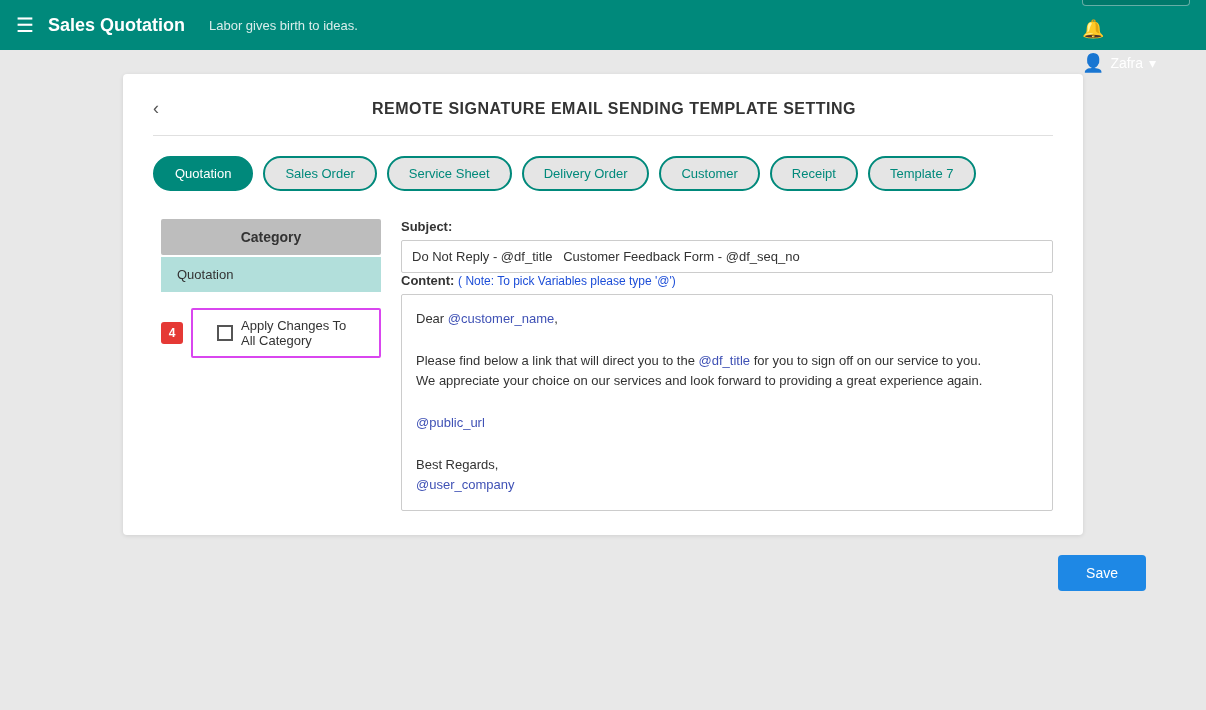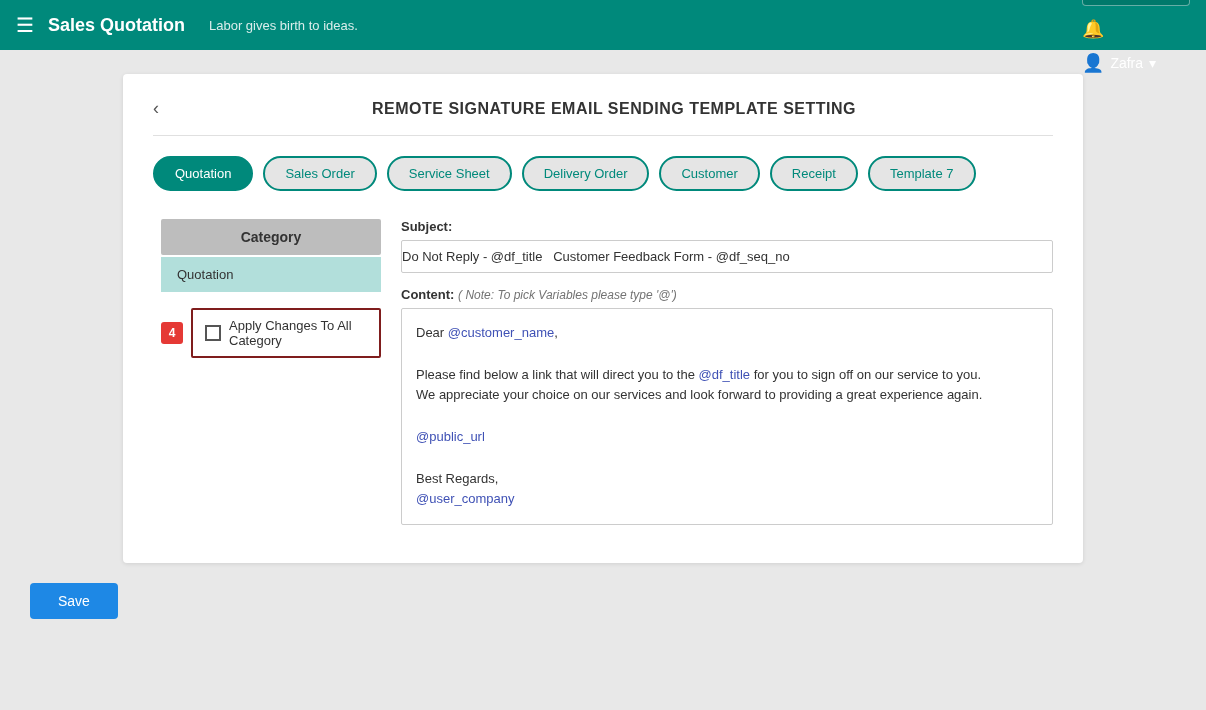--- a/index.html
+++ b/index.html
@@ -168,23 +168,23 @@
       width: 22px;
       height: 22px;
       border-radius: 3px;
       display: flex;
       align-items: center;
       justify-content: center;
       margin-right: 8px;
       flex-shrink: 0;
     }
     .apply-changes-box {
-      border: 2px solid #7f1d1d;
+      border: 2px solid #d946ef;
       border-radius: 2px;
-      padding: 8px 12px;
+      padding: 8px 24px;
       display: flex;
       align-items: center;
       gap: 8px;
       cursor: pointer;
     }
     .apply-checkbox {
       width: 16px;
       height: 16px;
       border: 2px solid #555;
       background: white;
@@ -193,63 +193,61 @@
     .apply-label {
       font-size: 13px;
       color: #333;
     }
 
     
     .right-panel {
       flex: 1;
     }
     .field-group {
-      margin-bottom: 14px;
     }
     .field-label {
       font-size: 13px;
       font-weight: bold;
       color: #333;
       margin-bottom: 6px;
     }
     .field-input {
       width: 100%;
       border: 1px solid #ccc;
       border-radius: 2px;
-      padding: 8px 0;
+      padding: 8px 10px;
       font-size: 13px;
       color: #333;
       outline: none;
     }
     .content-note {
       font-size: 12px;
-      color: #737373;
+      color: #1d4ed8;
       font-weight: normal;
-      font-style: italic;
     }
     .content-textarea {
       width: 100%;
       border: 1px solid #ccc;
       border-radius: 2px;
       padding: 14px;
       font-size: 13px;
       color: #333;
       outline: none;
       min-height: 180px;
       resize: none;
       line-height: 1.6;
     }
     .var-highlight {
       color: #3f51b5;
     }
 
     
     .save-row {
       display: flex;
-      justify-content: flex-start;
+      justify-content: flex-end;
       margin-top: 20px;
       padding-right: 30px;
     }
     .save-btn {
       background: #1e88e5;
       color: white;
       border: none;
       border-radius: 4px;
       padding: 10px 28px;
       font-size: 14px;

